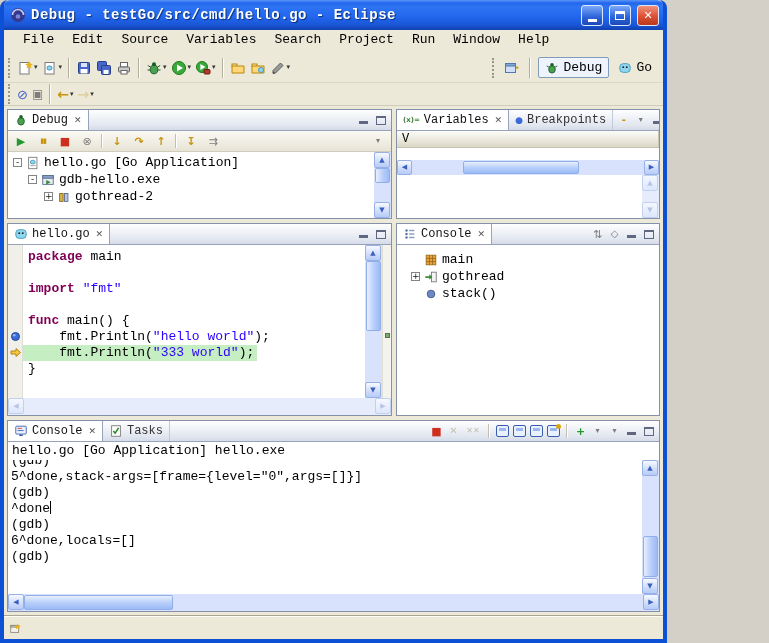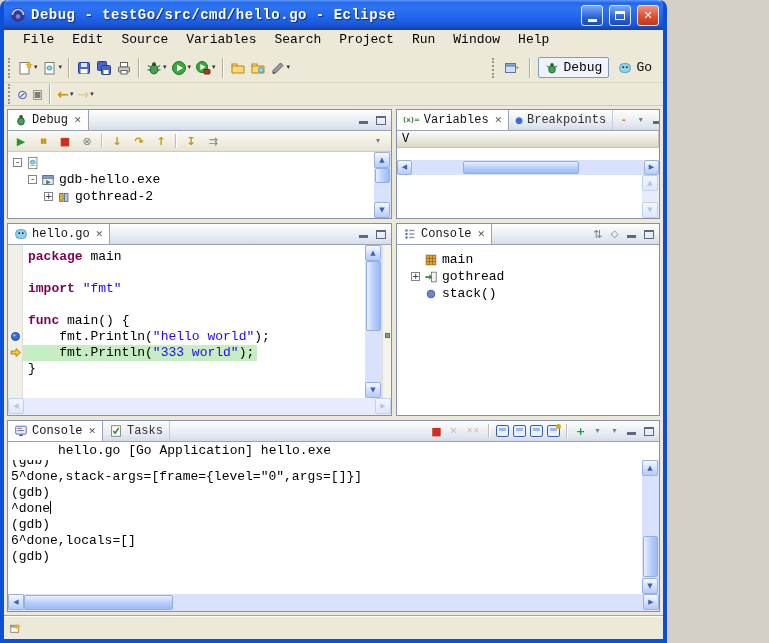--- a/index.html
+++ b/index.html
@@ -115,21 +115,21 @@
 .tk-kw { color:#7f0055; font-weight:bold;text-align:center; }
 .tk-str { color:#2a00ff; }
 .tk-pl { color:#000; }
 .ed-overview { width:9px; flex:0 0 9px; background:#f4f3ed; border-left:1px solid #e0ded2; position:relative; }
 .ov-mark { position:absolute; left:2px; width:5px; height:5px; background:#7da86f; border:1px solid #4f7a44; }
 .mark { position:absolute; left:2px; width:11px; height:11px; }
 
 
 .console-panel { flex:1; }
 .console-label { height:18px; flex:0 0 18px; background:#fff; padding:1px 4px; white-space:nowrap;
-  font-size:13px; color:#000;margin-left:46px; }
+  font-size:13px; color:#000; }
 .console-body { flex:1; display:flex; overflow:hidden; }
 .console-out { flex:1; background:#fff; overflow:hidden; padding-left:3px; }
 .out-wrap { margin-top:-7px; }
 .con-line { height:16px; white-space:pre; color:#000; }
 .caret { display:inline-block; width:1px; height:13px; background:#000; vertical-align:-2px; }
 .mini-mon { width:14px; height:12px; border:1px solid #3b5db0; border-radius:2px; background:#eaf1fe; position:relative; }
 .mini-mon::after { content:""; position:absolute; left:2px; top:2px; right:2px; height:3px; background:#9cb8ee; }
 .pin-dot { position:absolute; right:-2px; top:-2px; width:5px; height:5px; border-radius:50%; background:#d8a812; }
 
 
@@ -369,20 +369,21 @@
         </div>
         <div class="tree">
           <div class="tree-col">
             <div class="tree-row" style="padding-left:5px;">
               <span class="expander">-</span>
               <svg class="ic14" viewBox="0 0 16 16">
                 <rect x="3" y="1.5" width="9.5" height="13" fill="#fff" stroke="#7a7a7a"></rect>
                 <rect x="5" y="5" width="5.5" height="4" rx="2" fill="#8ed6f0" stroke="#4898b8"></rect>
                 <line x1="5" y1="11" x2="11" y2="11" stroke="#9a9a9a"></line>
               </svg>
+              <span class="tree-label">hello.go [Go Application]</span>
             </div>
             <div class="tree-row" style="padding-left:20px;">
               <span class="expander">-</span>
               <svg class="ic14" viewBox="0 0 16 16">
                 <rect x="2" y="3" width="12" height="10" fill="#e9ecf4" stroke="#5a6a8a"></rect>
                 <rect x="2" y="3" width="12" height="3" fill="#8aa4cc" stroke="#5a6a8a"></rect>
                 <polygon points="6,8 11,10.5 6,13" fill="#2f8a3a"></polygon>
               </svg>
               <span class="tree-label">gdb-hello.exe</span>
             </div>

